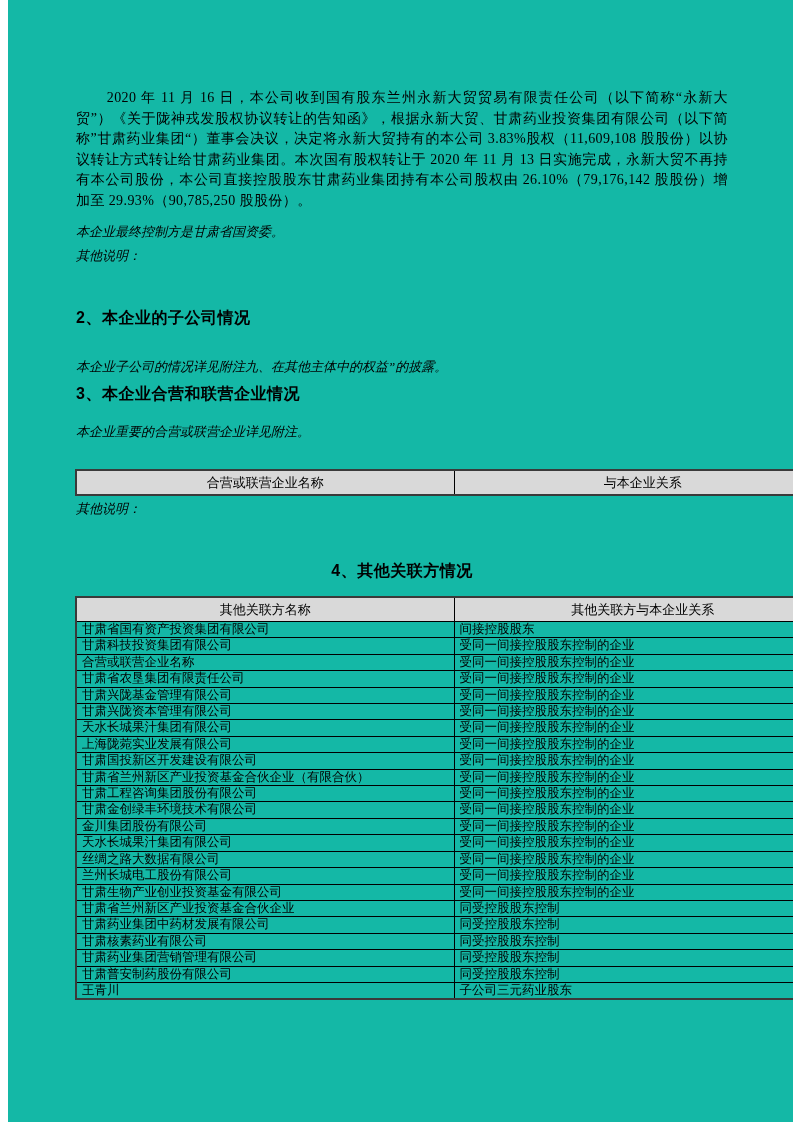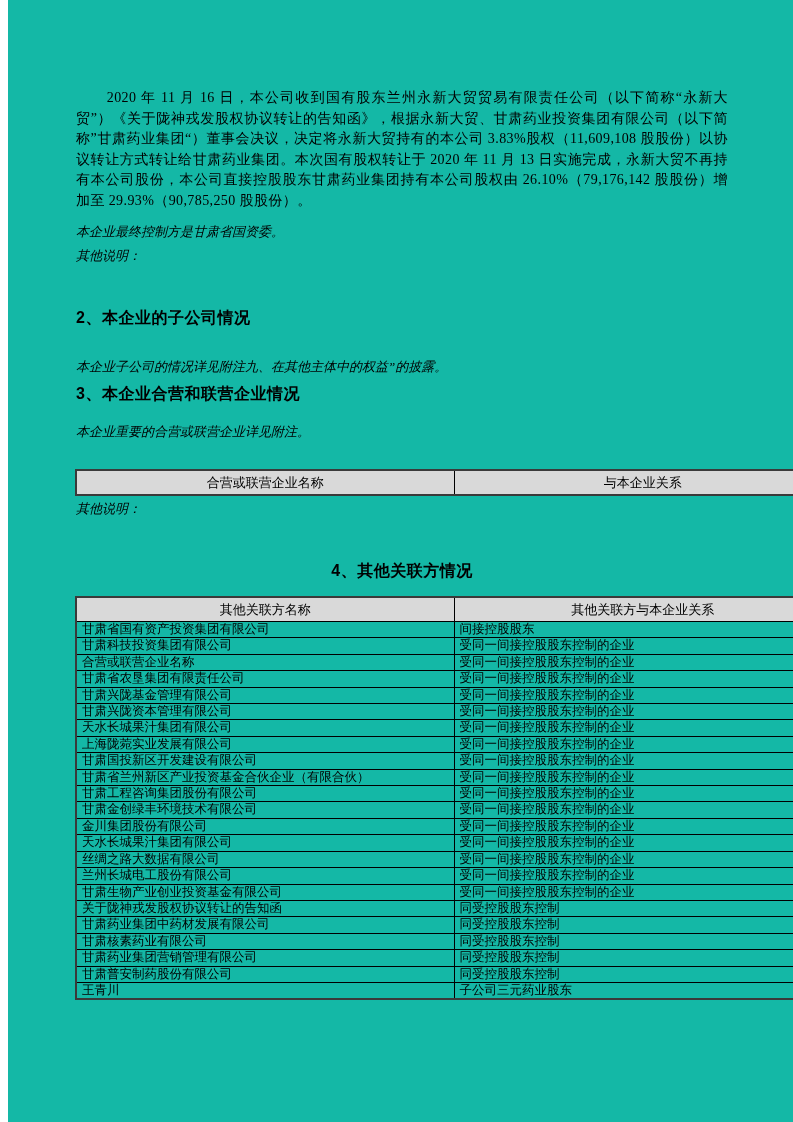--- a/index.html
+++ b/index.html
@@ -163,21 +163,21 @@
         </tr>
     <tr>
           <td>兰州长城电工股份有限公司</td>
           <td>受同一间接控股股东控制的企业</td>
         </tr>
     <tr>
           <td>甘肃生物产业创业投资基金有限公司</td>
           <td>受同一间接控股股东控制的企业</td>
         </tr>
     <tr>
-          <td>关于陇神戎发股权协议转让的告知函</td>
+          <td>甘肃省兰州新区产业投资基金合伙企业</td>
           <td>同受控股股东控制</td>
         </tr>
     <tr>
           <td>甘肃药业集团中药材发展有限公司</td>
           <td>同受控股股东控制</td>
         </tr>
     <tr>
           <td>甘肃核素药业有限公司</td>
           <td>同受控股股东控制</td>
         </tr>

